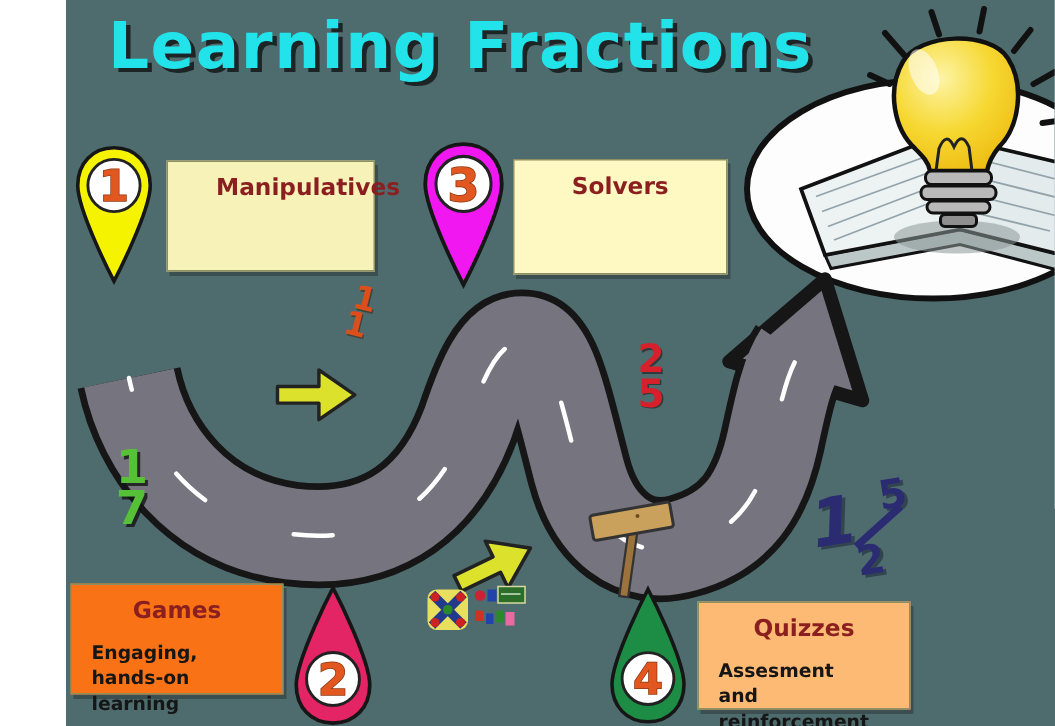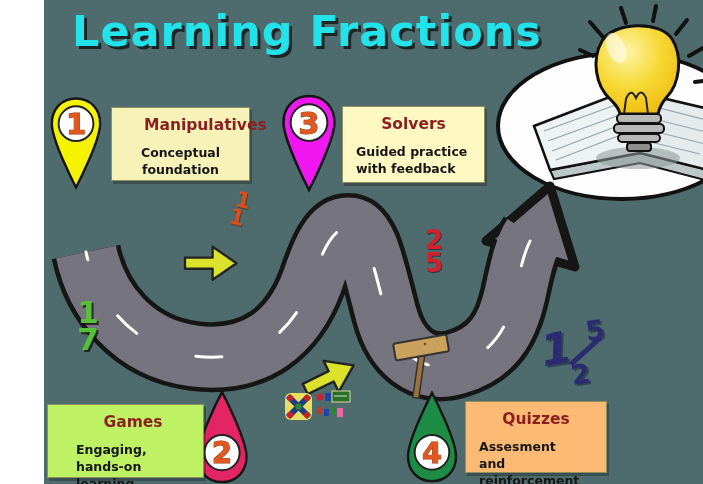--- a/index.html
+++ b/index.html
@@ -175,30 +175,27 @@
   <div class="pin" style="left:357px;top:389px">
     <svg width="62" height="96" viewBox="0 0 60 100">
       <path d="M30 96 C15 96 5 85 5 70 C5 52 30 4 30 4 C30 4 55 52 55 70 C55 85 45 96 30 96 Z" stroke="#161616" stroke-width="2.5" fill="#1d8c45"></path>
       <circle cx="30" cy="66" r="18" fill="#ffffff" stroke="#222" stroke-width="2"></circle>
       <text class="pin-num" x="30" y="77" fill="#e2571f">4</text>
     </svg>
   </div>
 
   <div class="stage-box" style="left: 67px; top: 107px; width: 137px; height: 72px; background-color: rgb(247, 242, 184);">
     <div class="stage-title" style="color: rgb(139, 31, 31); padding-left: 32px;">Manipulatives</div>
-    <div class="stage-desc desc-center">Conceptual foundation</div>
   </div>
 
   <div class="stage-box" style="left: 298px; top: 106px; width: 141px; height: 75px; background-color: #fef9c3;">
     <div class="stage-title" style="color: rgb(139, 31, 31);">Solvers</div>
-    <div class="stage-desc desc-left">Guided practice
-with feedback</div>
-  </div>
-
-  <div class="stage-box" style="left: 3px; top: 404px; width: 140px; height: 72px; background-color: #bef264; padding-left: 15px;">
+  </div>
+
+  <div class="stage-box" style="left: 3px; top: 389px; width: 140px; height: 72px; background-color: #f97316;">
     <div class="stage-title" style="color: rgb(139, 31, 31);">Games</div>
     <div class="stage-desc desc-left">Engaging,
 hands-on learning</div>
   </div>
 
   <div class="stage-box" style="left: 421px; top: 401px; width: 140px; height: 70px; background-color: #fdba74;">
     <div class="stage-title" style="color: rgb(139, 31, 31);">Quizzes</div>
     <div class="stage-desc desc-left">Assesment
 and reinforcement</div>
   </div>

